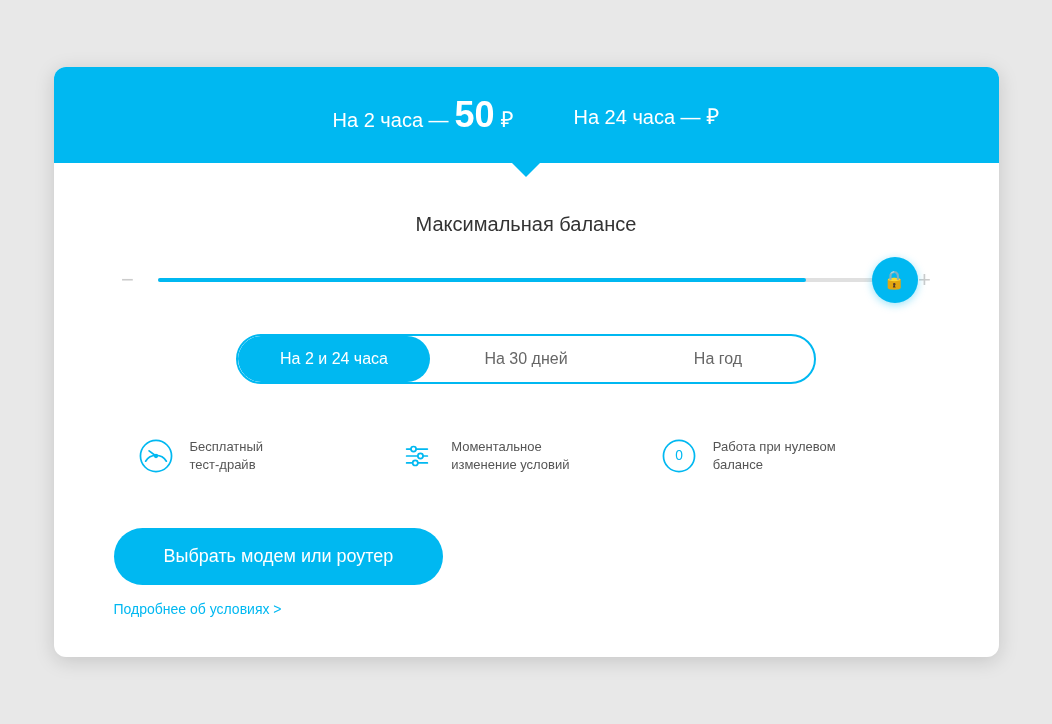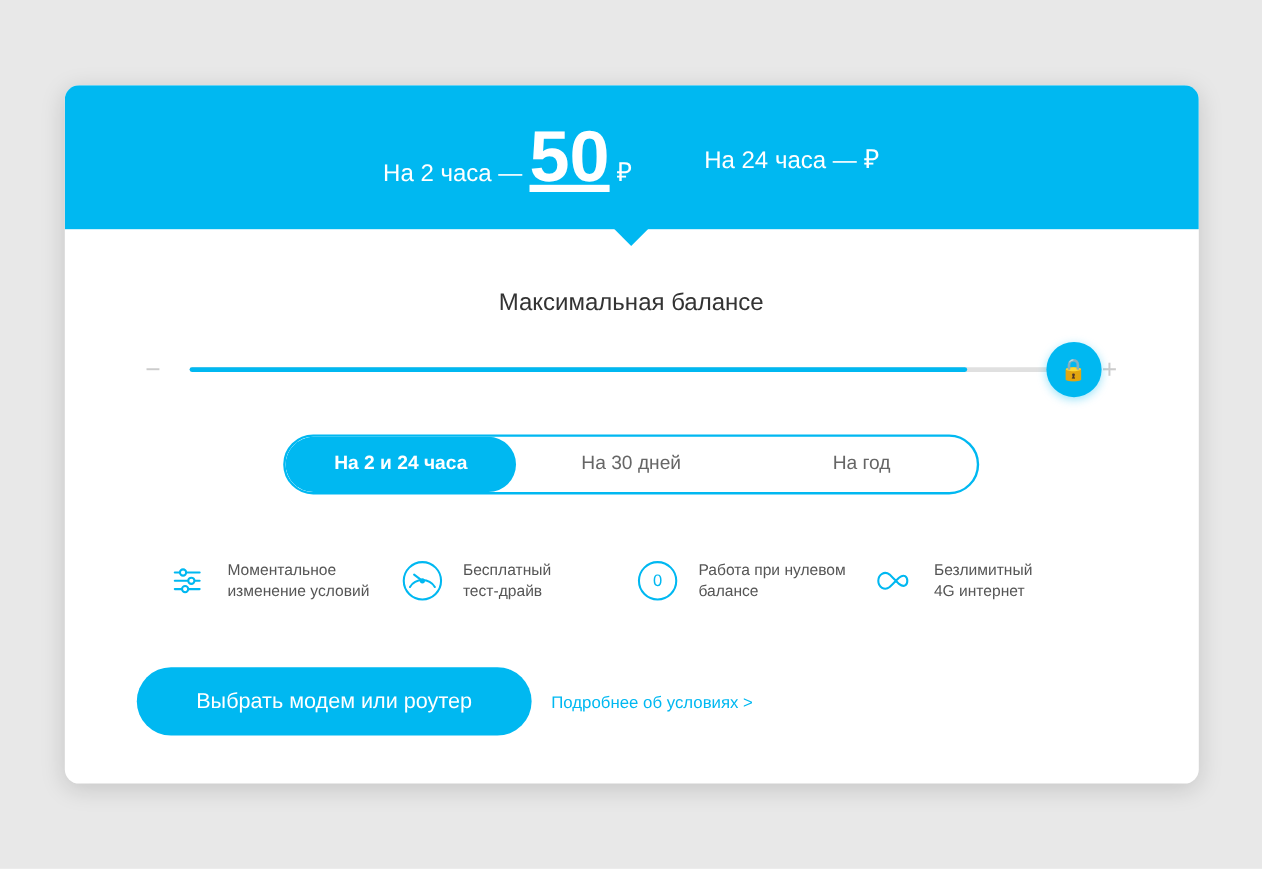--- a/index.html
+++ b/index.html
@@ -41,24 +41,23 @@
       align-items: baseline;
       gap: 6px;
     }
 
     .pricing-label {
       font-size: 20px;
       font-weight: 400;
     }
 
     .pricing-amount {
-      font-size: 60px;
+      font-size: 36px;
       font-weight: 700;
       line-height: 1;
-      text-decoration: underline;
     }
 
     .pricing-currency {
       font-size: 22px;
       font-weight: 400;
     }
 
     .arrow-down {
       position: absolute;
       bottom: -14px;
@@ -161,21 +160,20 @@
       text-align: center;
       font-size: 16px;
       cursor: pointer;
       transition: all 0.2s;
     }
 
     .tab.active {
       background: #00b8f1;
       color: #fff;
       border-radius: 28px;
-      font-weight: bold;
     }
 
     .tab.inactive {
       background: transparent;
       color: #666;
     }
 
     .features-row {
       display: flex;
       justify-content: space-between;
@@ -202,22 +200,22 @@
     }
 
     .feature-text {
       font-size: 13px;
       color: #555;
       line-height: 1.4;
     }
 
     .cta-area {
       display: flex;
-      flex-direction: row;
-      align-items: center;
+      flex-direction: column;
+      align-items: flex-start;
       gap: 16px;
     }
 
     .cta-button {
       background: #00b8f1;
       color: #fff;
       border: none;
       border-radius: 30px;
       padding: 18px 50px;
       font-size: 18px;
@@ -283,64 +281,56 @@
       </div>
       <div class="tab inactive">
         <span>На 30 дней</span>
       </div>
       <div class="tab inactive">
         <span>На год</span>
       </div>
     </div>
 
     <div class="features-row">
+      <div class="feature-item">
+        <div class="feature-icon">
+          <svg class="speedometer-svg" viewBox="0 0 44 44" fill="none" xmlns="http://www.w3.org/2000/svg">
+            <circle cx="22" cy="22" r="18" stroke="#00b8f1" stroke-width="2"></circle>
+            <path d="M22 22 L14 16" stroke="#00b8f1" stroke-width="2" stroke-linecap="round"></path>
+            <circle cx="22" cy="22" r="2.5" fill="#00b8f1"></circle>
+            <path d="M10 28 A14 14 0 0 1 34 28" stroke="#00b8f1" stroke-width="2" fill="none" stroke-linecap="round"></path>
+          </svg>
+        </div>
+        <span class="feature-text">Бесплатный<br>тест-драйв</span>
+      </div>
+
       <div class="feature-item">
         <div class="feature-icon">
           <svg class="sliders-svg" viewBox="0 0 44 44" fill="none" xmlns="http://www.w3.org/2000/svg">
             <line x1="10" y1="14" x2="34" y2="14" stroke="#00b8f1" stroke-width="2" stroke-linecap="round"></line>
             <line x1="10" y1="22" x2="34" y2="22" stroke="#00b8f1" stroke-width="2" stroke-linecap="round"></line>
             <line x1="10" y1="30" x2="34" y2="30" stroke="#00b8f1" stroke-width="2" stroke-linecap="round"></line>
             <circle cx="18" cy="14" r="3" fill="white" stroke="#00b8f1" stroke-width="2"></circle>
             <circle cx="26" cy="22" r="3" fill="white" stroke="#00b8f1" stroke-width="2"></circle>
             <circle cx="20" cy="30" r="3" fill="white" stroke="#00b8f1" stroke-width="2"></circle>
           </svg>
         </div>
         <span class="feature-text">Моментальное<br>изменение условий</span>
       </div>
 
       <div class="feature-item">
         <div class="feature-icon">
-          <svg class="speedometer-svg" viewBox="0 0 44 44" fill="none" xmlns="http://www.w3.org/2000/svg">
-            <circle cx="22" cy="22" r="18" stroke="#00b8f1" stroke-width="2"></circle>
-            <path d="M22 22 L14 16" stroke="#00b8f1" stroke-width="2" stroke-linecap="round"></path>
-            <circle cx="22" cy="22" r="2.5" fill="#00b8f1"></circle>
-            <path d="M10 28 A14 14 0 0 1 34 28" stroke="#00b8f1" stroke-width="2" fill="none" stroke-linecap="round"></path>
-          </svg>
-        </div>
-        <span class="feature-text">Бесплатный<br>тест-драйв</span>
-      </div>
-
-      <div class="feature-item">
-        <div class="feature-icon">
           <svg class="zero-svg" viewBox="0 0 44 44" fill="none" xmlns="http://www.w3.org/2000/svg">
             <circle cx="22" cy="22" r="18" stroke="#00b8f1" stroke-width="2"></circle>
             <text x="22" y="27" text-anchor="middle" font-size="16" fill="#00b8f1" font-family="Arial">0</text>
           </svg>
         </div>
         <span class="feature-text">Работа при нулевом<br>балансе</span>
       </div>
 
-      <div class="feature-item">
-        <div class="feature-icon">
-          <svg class="infinity-svg" viewBox="0 0 44 44" fill="none" xmlns="http://www.w3.org/2000/svg">
-            <path d="M8 22 C8 16 14 12 19 16 L22 19 L25 22 L28 25 C33 29 36 26 36 22 C36 18 33 15 28 19 L25 22 L22 25 L19 28 C14 32 8 28 8 22 Z" stroke="#00b8f1" stroke-width="2" fill="none"></path>
-          </svg>
-        </div>
-        <span class="feature-text">Безлимитный<br>4G интернет</span>
-      </div>
     </div>
 
     <div class="cta-area">
       <button class="cta-button">Выбрать модем или роутер</button>
       <a class="cta-link">Подробнее об условиях &gt;</a>
     </div>
 
   </div>
 </div>
 

